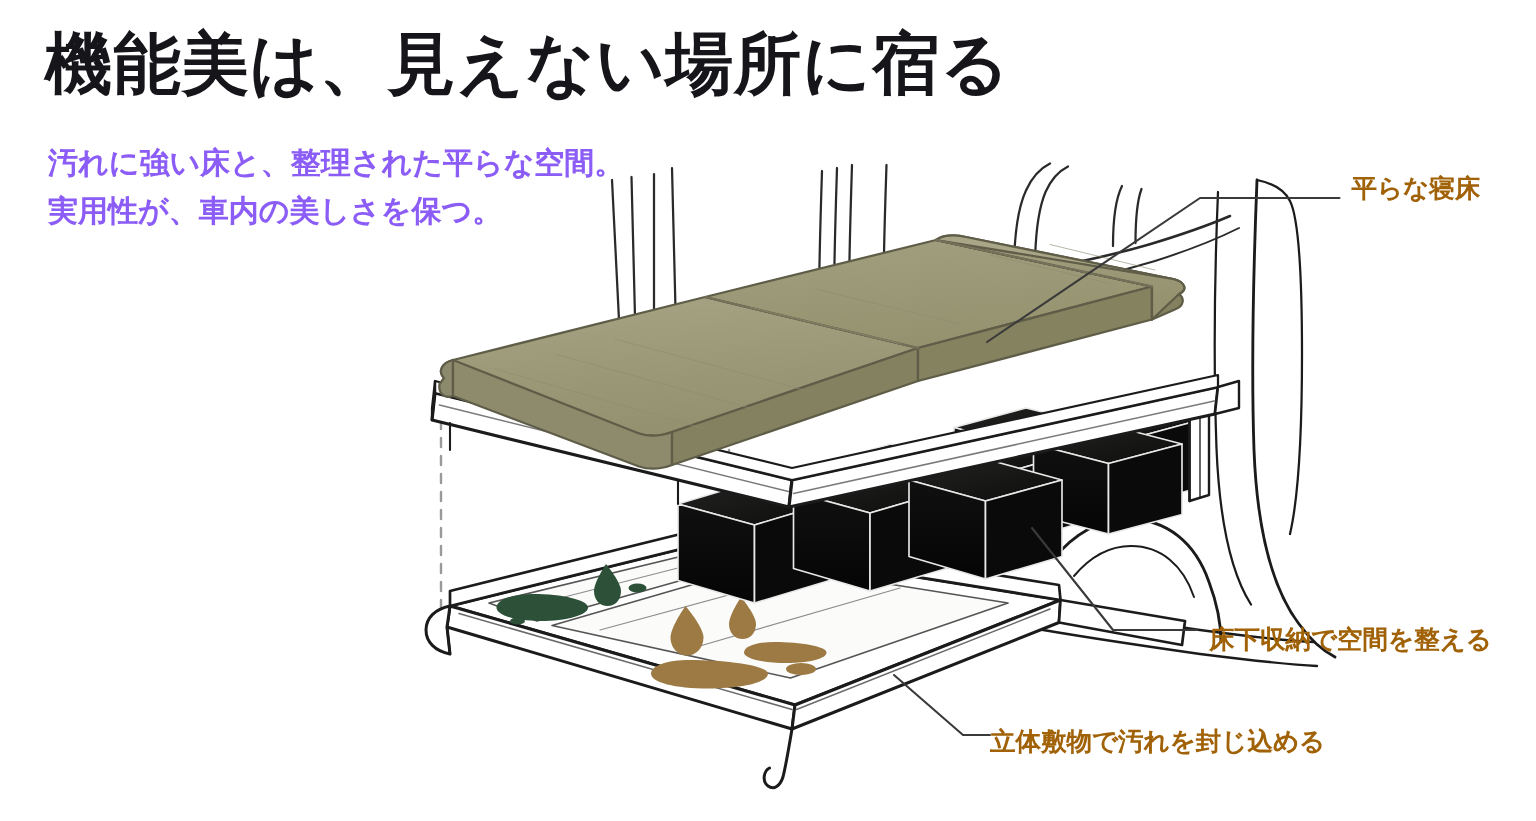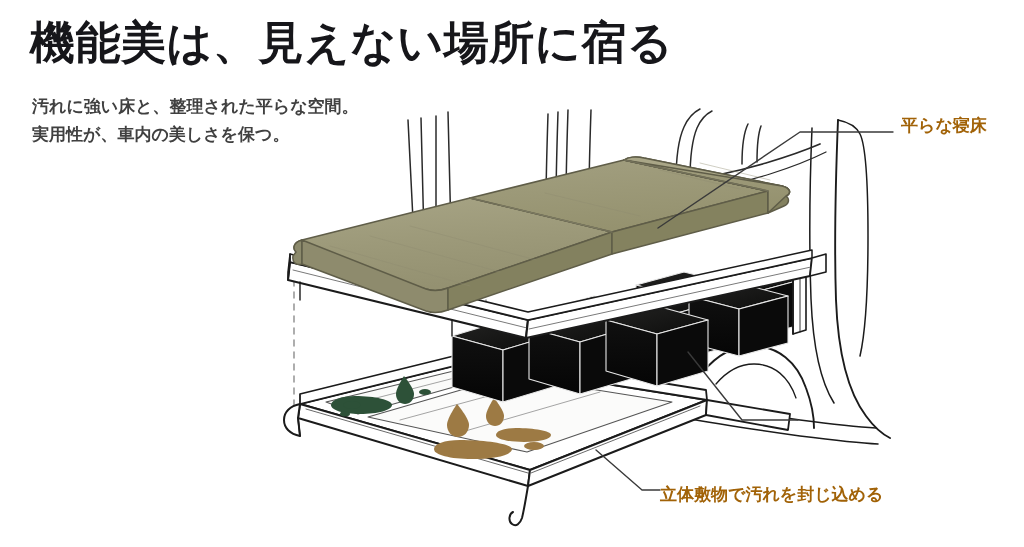--- a/index.html
+++ b/index.html
@@ -26,23 +26,23 @@
     letter-spacing: 0.5px;
     color: #16161a;
     white-space: nowrap;
   }
   #subcopy {
     position: absolute;
     left: 32px;
     top: 93px;
     font-family: "Liberation Sans", "DejaVu Sans", sans-serif;
     font-weight: bold;
-    font-size: 17px;
+    font-size: 20px;
     line-height: 1.62;
-    color: #404040;
+    color: #8b5cf6;
     white-space: pre-line;
   }
   .callout {
     position: absolute;
     font-family: "Liberation Sans", "DejaVu Sans", sans-serif;
     font-weight: bold;
     font-size: 17px;
     color: #a16207;
     white-space: nowrap;
   }
@@ -305,16 +305,17 @@
         <path d="M658 228 L 800 132 L 893 132"></path>
         <path d="M688 352 L 742 420 L 798 420"></path>
         <path d="M596 450 L 642 490 L 660 490"></path>
       </g>
 
     </g>
   </svg>
 
   <div class="callout" id="callout-bed">平らな寝床</div>
 
+  <div class="callout" id="callout-store">床下収納で空間を整える</div>
 
   <div class="callout" id="callout-mat">立体敷物で汚れを封じ込める</div>
 
 </div>
 
 </body></html>

